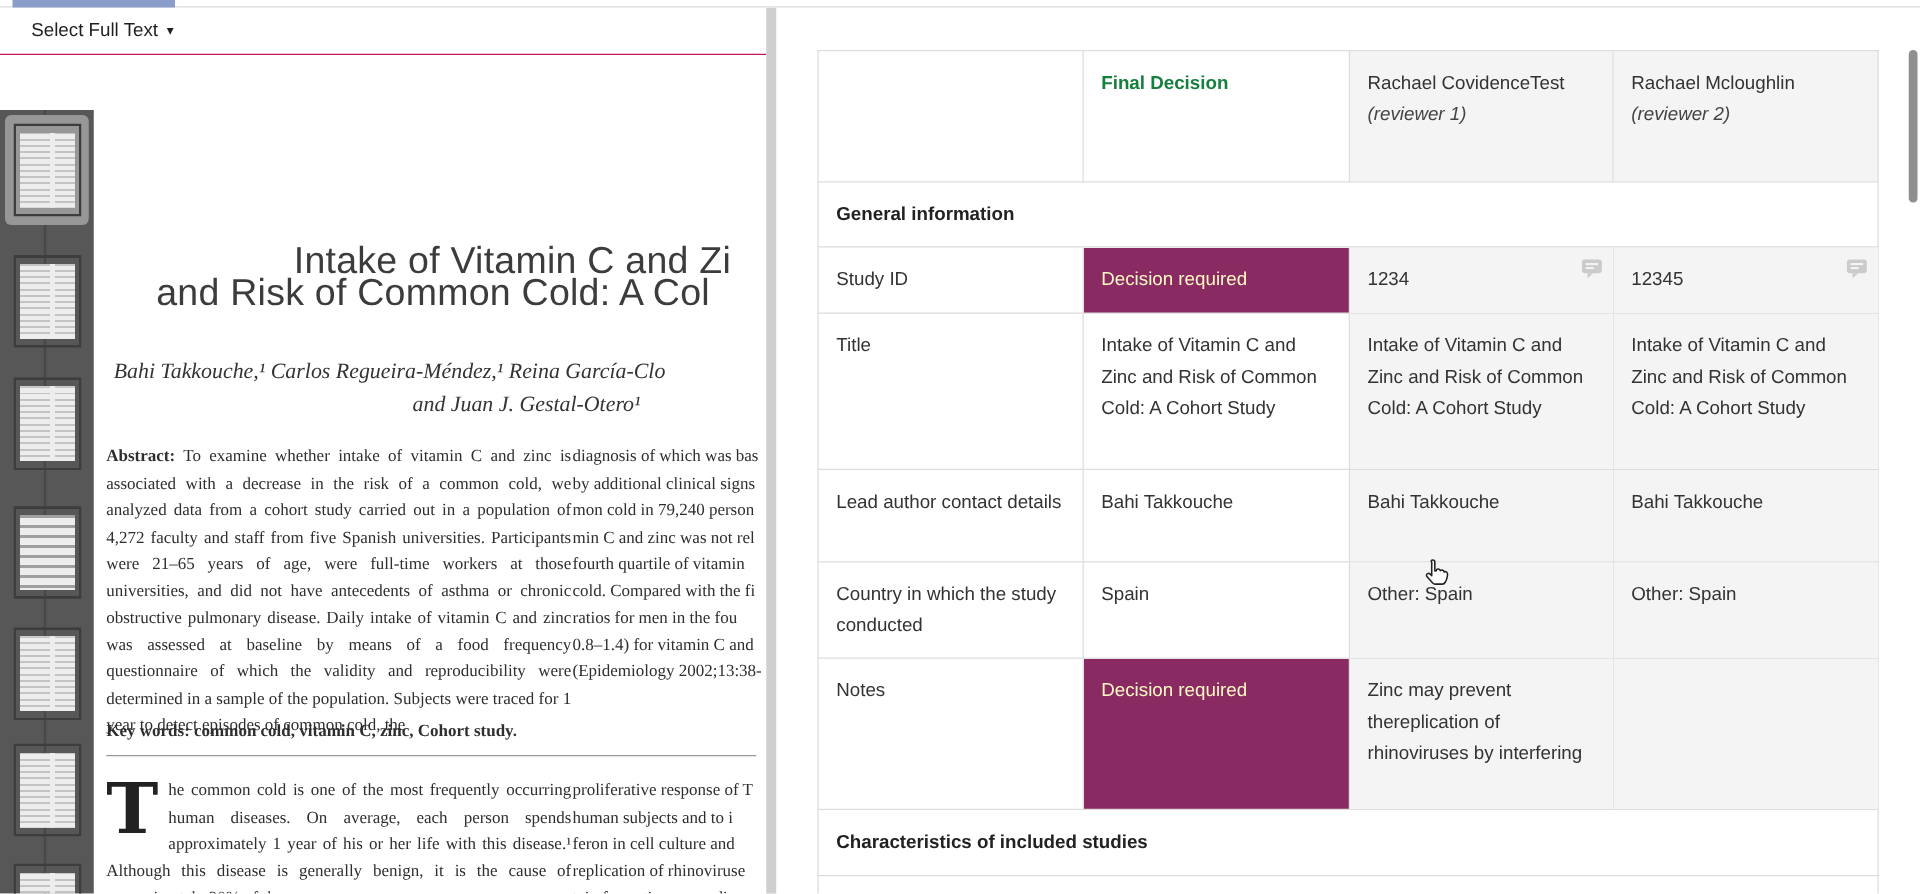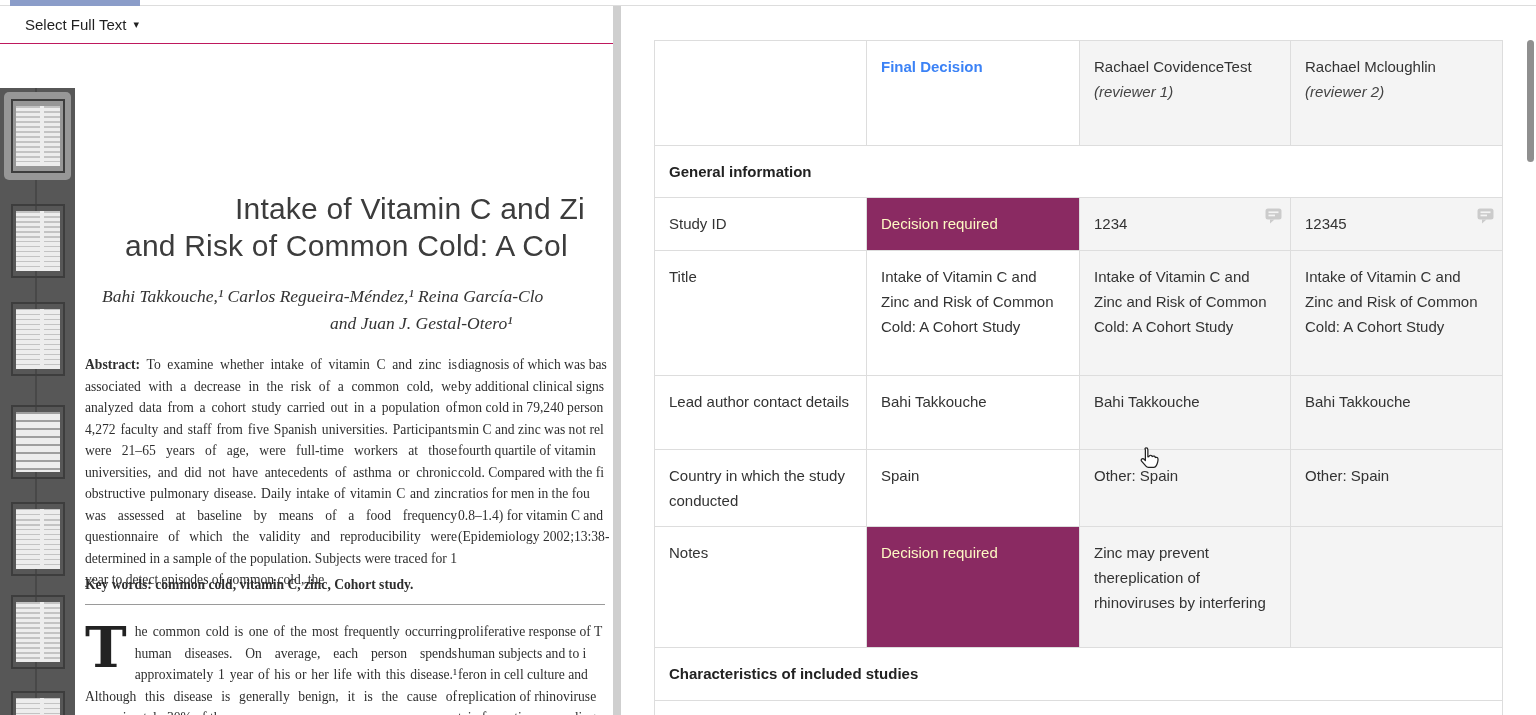--- a/index.html
+++ b/index.html
@@ -39,24 +39,24 @@
            background-origin:content-box; background-clip:content-box; padding:6px 4px; }
   .thumb.tablepage { background-image:
              repeating-linear-gradient(to bottom, #9f9f9f 0 2.5px, transparent 2.5px 8px); }
 
   
   .pdf-page { position:absolute; left:75px; top:44px; width:538px; height:671px;
               background:#fff; overflow:hidden; color:#2e2e2e; }
   .paper-title { position:absolute; font-family:"Liberation Sans", sans-serif;
                  font-size:30px; color:#3c3c3c; white-space:nowrap; letter-spacing:.2px; }
   .t1 { left:160px; top:148px; }
-  .t2 { left:50px;  top:185px; }
+  .t2 { left:50px;  top:174px; }
   .paper-authors { position:absolute; font-family:"Liberation Serif", serif;
                    font-style:italic; font-size:17.5px; color:#333; white-space:nowrap; }
-  .a1 { left:27px; top:242px;text-align:right; }
+  .a1 { left:16px; top:242px;text-align:right; }
   .a2 { left:255px; top:269px; }
   .abs-left { position:absolute; left:10px; top:310px; width:372px;
               font-family:"Liberation Serif", serif; font-size:13.6px;
               line-height:21.5px; text-align:justify; color:#2e2e2e; }
   .abs-left b, .kw b { font-weight:700; }
   .kw { position:absolute; left:10px; top:533px; width:372px;
         font-family:"Liberation Serif", serif; font-size:13.6px; font-weight:700; }
   .paper-rule { position:absolute; left:10px; top:560px; width:520px; height:1px;
                 background:#9a9a9a; }
   .col-right { position:absolute; left:383px; width:220px;
@@ -81,21 +81,21 @@
   table.review { position:absolute; left:33px; top:34px; width:848px;
                  border-collapse:collapse; table-layout:fixed;
                  font-size:15px; color:#333; }
   table.review col.c0 { width:212px; } table.review col.c1 { width:213px; }
   table.review col.c2 { width:211px; } table.review col.c3 { width:212px; }
   table.review td, table.review th { border:1px solid #ddd; text-align:left;
                  font-weight:400; line-height:25px; padding:13px 14px;
                  vertical-align:top; overflow:hidden; }
   td.rev { background:#f4f4f4; vertical-align:middle; position:relative; }
   th.rev-h { background:#f4f4f4; }
-  .bold { font-weight:700; color:#3b82f6; }
+  .bold { font-weight:700; color:#15803d; }
   .role { font-style:italic; color:#444; }
   tr.section-row td { font-weight:700; color:#222; padding:13px 14px; }
   td.decision { background:#8a2a62; color:#fef9c3; }
   .comment-icon { position:absolute; right:8px; top:8px; }
 
   
   .scrollbar-thumb { position:absolute; left:1527px; top:40px; width:7px; height:122px;
                      background:#8f8f8f; border-radius:4px; z-index:40; }
 
   

